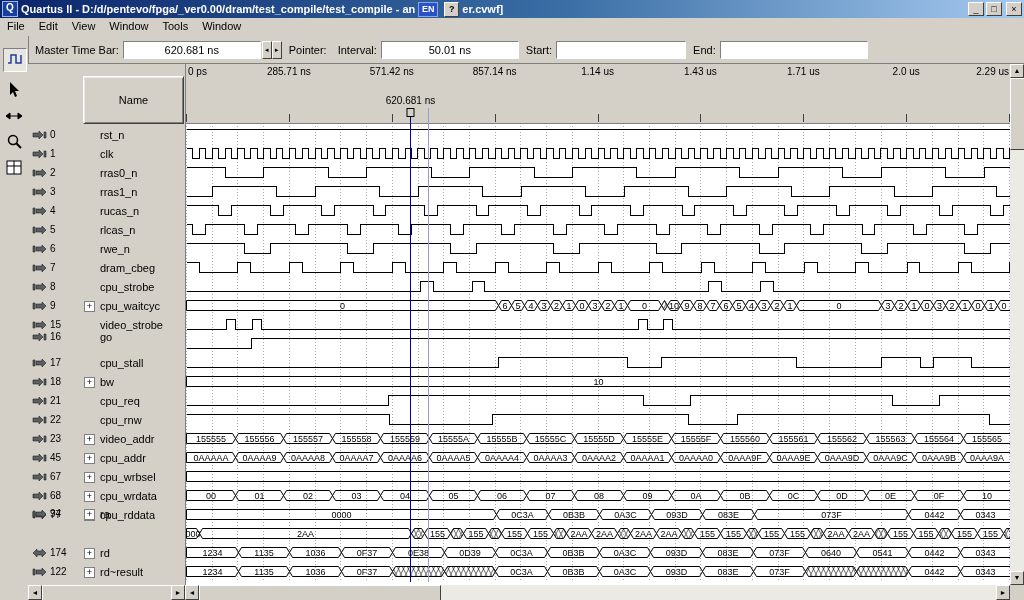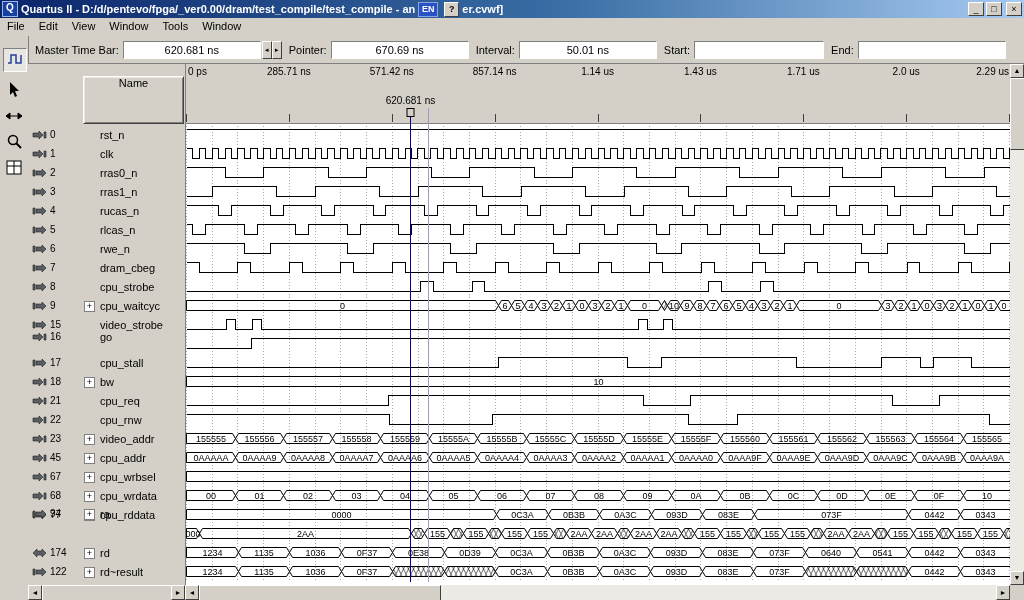--- a/index.html
+++ b/index.html
@@ -34,21 +34,21 @@
   .spinbtn{width:10px;height:18px;background:#d4d0c8;border:1px solid;border-color:#fff #404040 #404040 #fff;
     font-size:6px;line-height:16px;text-align:center;padding:0;color:#000;}
 
   .left-strip{position:absolute;left:0;top:36px;width:28px;height:549px;background:#d4d0c8;
     border-right:1px solid #808080;}
   .stool{position:absolute;left:3px;width:22px;height:22px;background:#d4d0c8;text-align:center;}
   .stool.pressed{border:1px solid;border-color:#808080 #fff #fff #808080;background:#e8e6e0;}
 
   .name-panel{position:absolute;left:28px;top:64px;width:157px;height:521px;background:#d4d0c8;overflow:hidden;}
   .name-header{position:absolute;left:55px;top:12px;width:99px;height:46px;
-    display:flex;align-items:flex-start;justify-content:center;font-size:11px;background:#d4d0c8;}
+    display:flex;align-items:center;justify-content:center;font-size:11px;background:#d4d0c8;}
   .nrow{position:absolute;left:0;width:157px;height:19px;}
   .nrow svg{position:absolute;left:4px;top:4px;}
   .idx{position:absolute;left:22px;top:3px;font-size:10px;color:#000;}
   .plus{position:absolute;left:56px;top:4px;width:9px;height:9px;background:#fff;border:1px solid #808080;
     font-size:9px;line-height:8px;text-align:center;color:#000;}
   .nm{position:absolute;left:72px;top:3px;font-size:11px;color:#000;white-space:nowrap;}
 
   .wave-panel{position:absolute;left:185px;top:64px;width:825px;height:521px;background:#fff;border-left:1px solid #808080;}
   svg text{font-family:"Liberation Sans",sans-serif;}
 
@@ -89,23 +89,20 @@
 <div class="toolbar">
   <span class="tlabel">Master Time Bar:</span>
   <div class="tb-field" style="width:136px">
     <span>620.681 ns</span>
   </div>
   <span class="spin">
     <button class="spinbtn">◄</button>
     <button class="spinbtn">►</button>
   </span>
   <span class="tlabel">Pointer:</span>
-  <div class="tb-field" style="width:136px">
-    <span>670.69 ns</span>
-  </div>
   <span class="tlabel">Interval:</span>
   <div class="tb-field" style="width:136px">
     <span>50.01 ns</span>
   </div>
   <span class="tlabel">Start:</span>
   <div class="tb-field" style="width:128px">
     <span></span>
   </div>
   <span class="tlabel">End:</span>
   <div class="tb-field" style="width:146px">

